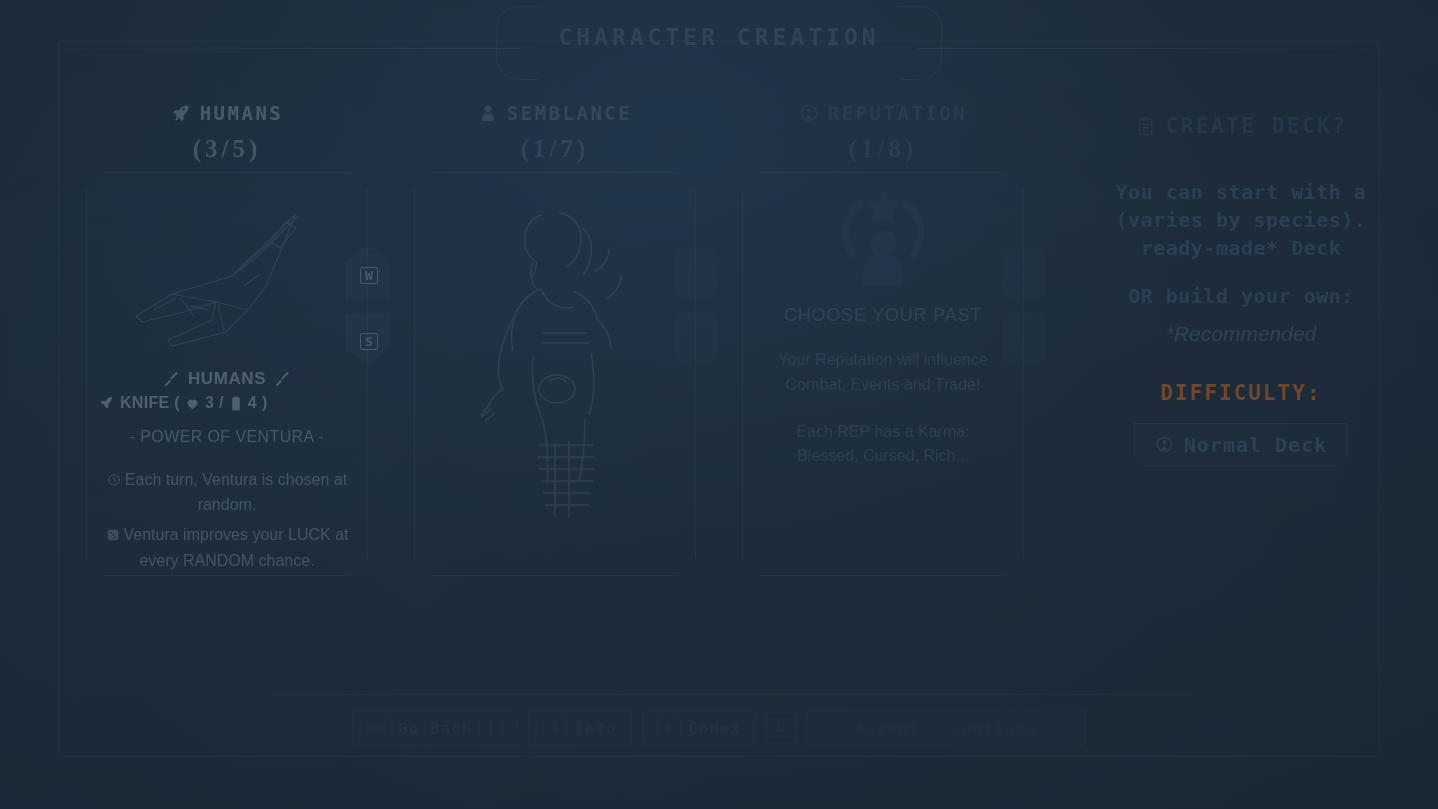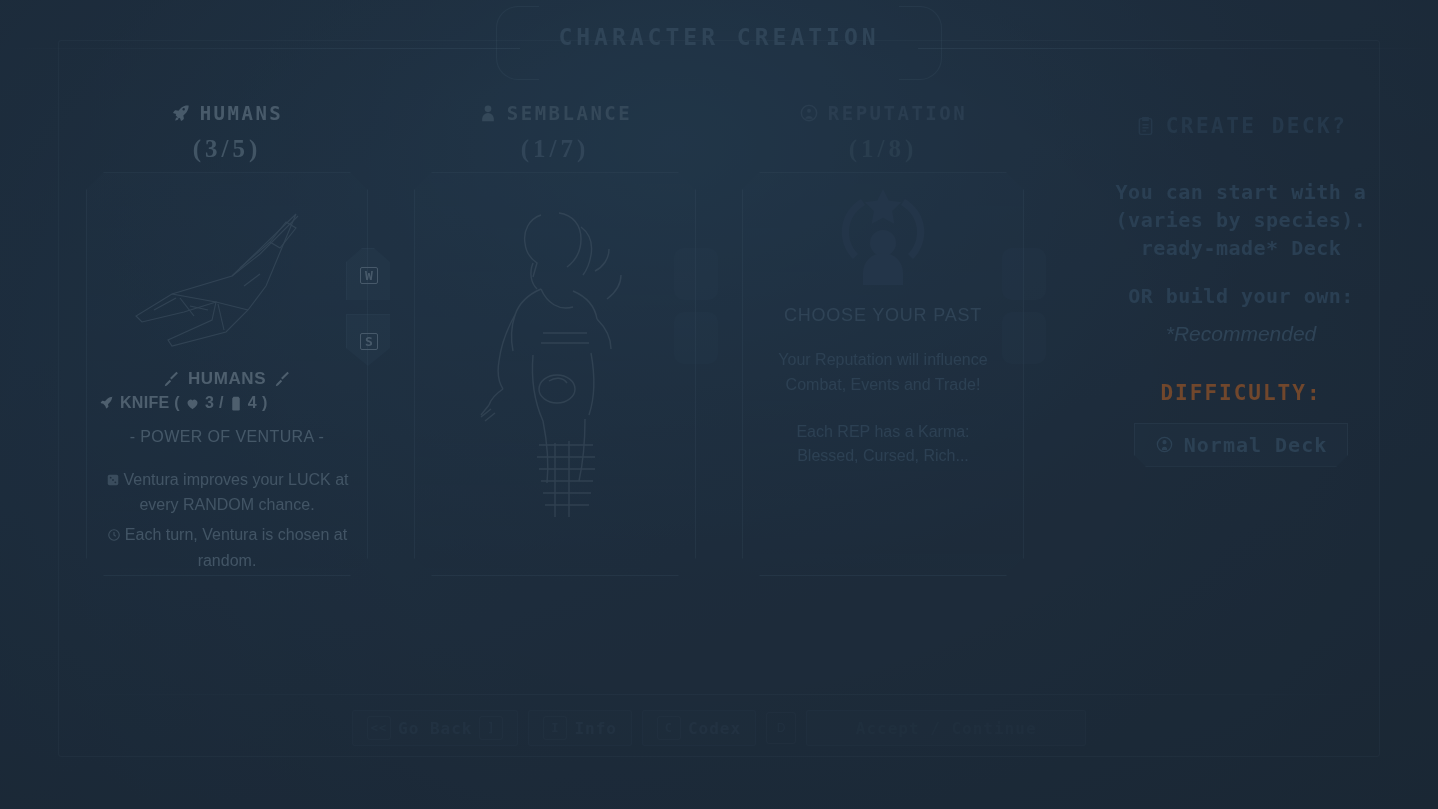--- a/index.html
+++ b/index.html
@@ -308,35 +308,35 @@
                 <path d="M6 1h8l2 3v17a2 2 0 0 1-2 2H6a2 2 0 0 1-2-2V4z"></path>
               </svg>
           </span>
           <span>4</span>
           <span>)</span>
         </div>
         <div class="species-power">- POWER OF VENTURA -</div>
         <div class="species-traits">
           <span class="trait">
             <span class="ti">
+              <svg width="14" height="14" viewBox="0 0 24 24" fill="none" stroke="currentColor" stroke-width="2">
+                  <circle cx="12" cy="12" r="9"></circle>
+                  <path d="M12 7v5l3 2"></path>
+                </svg>
+            </span><span>Each turn, Ventura is chosen at random.</span>
+          </span>
+          <span class="trait">
+            <span class="ti">
               <svg width="14" height="14" viewBox="0 0 24 24" fill="currentColor">
                   <rect x="3" y="3" width="18" height="18" rx="3"></rect>
                   <circle cx="8" cy="8" r="1.6" fill="#25384b"></circle>
                   <circle cx="16" cy="16" r="1.6" fill="#25384b"></circle>
                   <circle cx="12" cy="12" r="1.6" fill="#25384b"></circle>
                 </svg>
             </span><span>Ventura improves your LUCK at every RANDOM chance.</span>
-          </span>
-          <span class="trait">
-            <span class="ti">
-              <svg width="14" height="14" viewBox="0 0 24 24" fill="none" stroke="currentColor" stroke-width="2">
-                  <circle cx="12" cy="12" r="9"></circle>
-                  <path d="M12 7v5l3 2"></path>
-                </svg>
-            </span><span>Each turn, Ventura is chosen at random.</span>
           </span>
         </div>
       </div>
 
     </div>
   </div>
 
   <div class="col col-semblance">
     <div class="col-head">
       <span class="head-icon">

